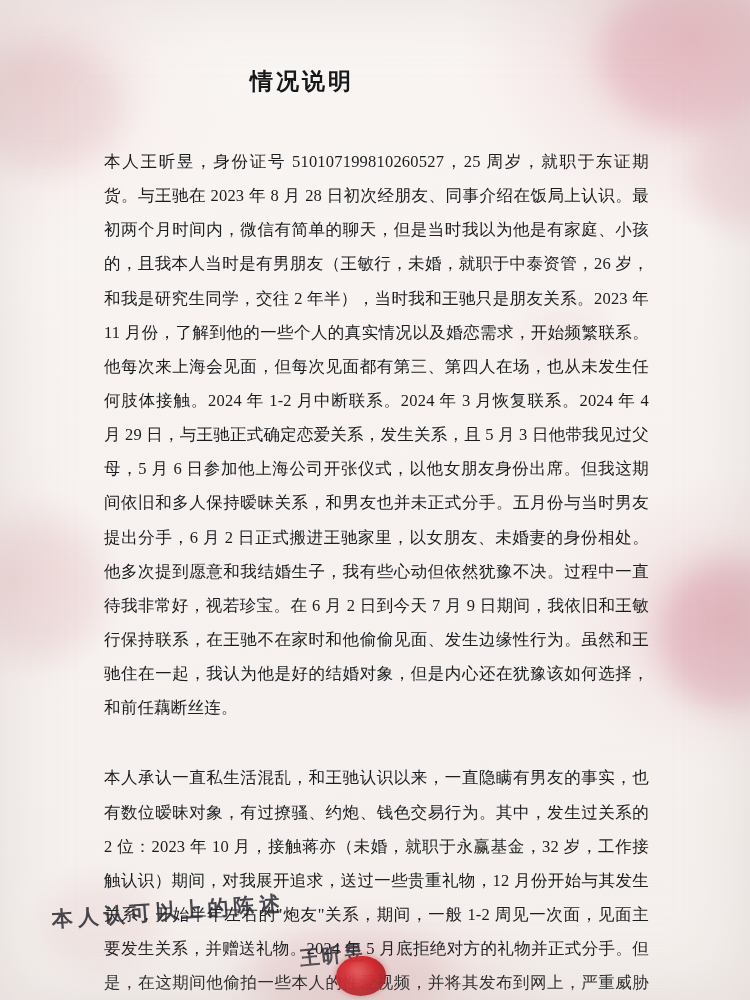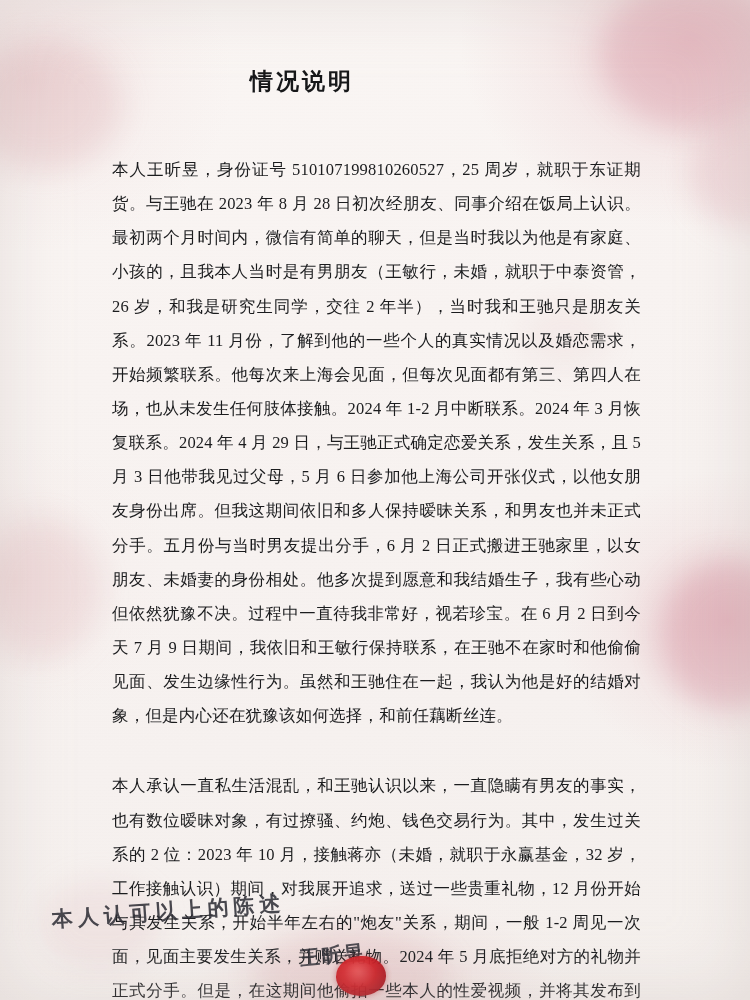--- a/index.html
+++ b/index.html
@@ -75,21 +75,21 @@
     width: 545px;
   }
 
   .para {
     font-size: 16.5px;
     line-height: 2.07;
     color: #1b1c1e;
     text-align: justify;
     text-justify: inter-character;
     letter-spacing: 0.2px;
-    margin: 8px;
+    margin: 0;
     text-indent: 0;
   }
   .para + .para { margin-top: 36px; }
 
   
   #signature {
     position: absolute;
     left: 52px;
     top: 895px;
     width: 300px;

